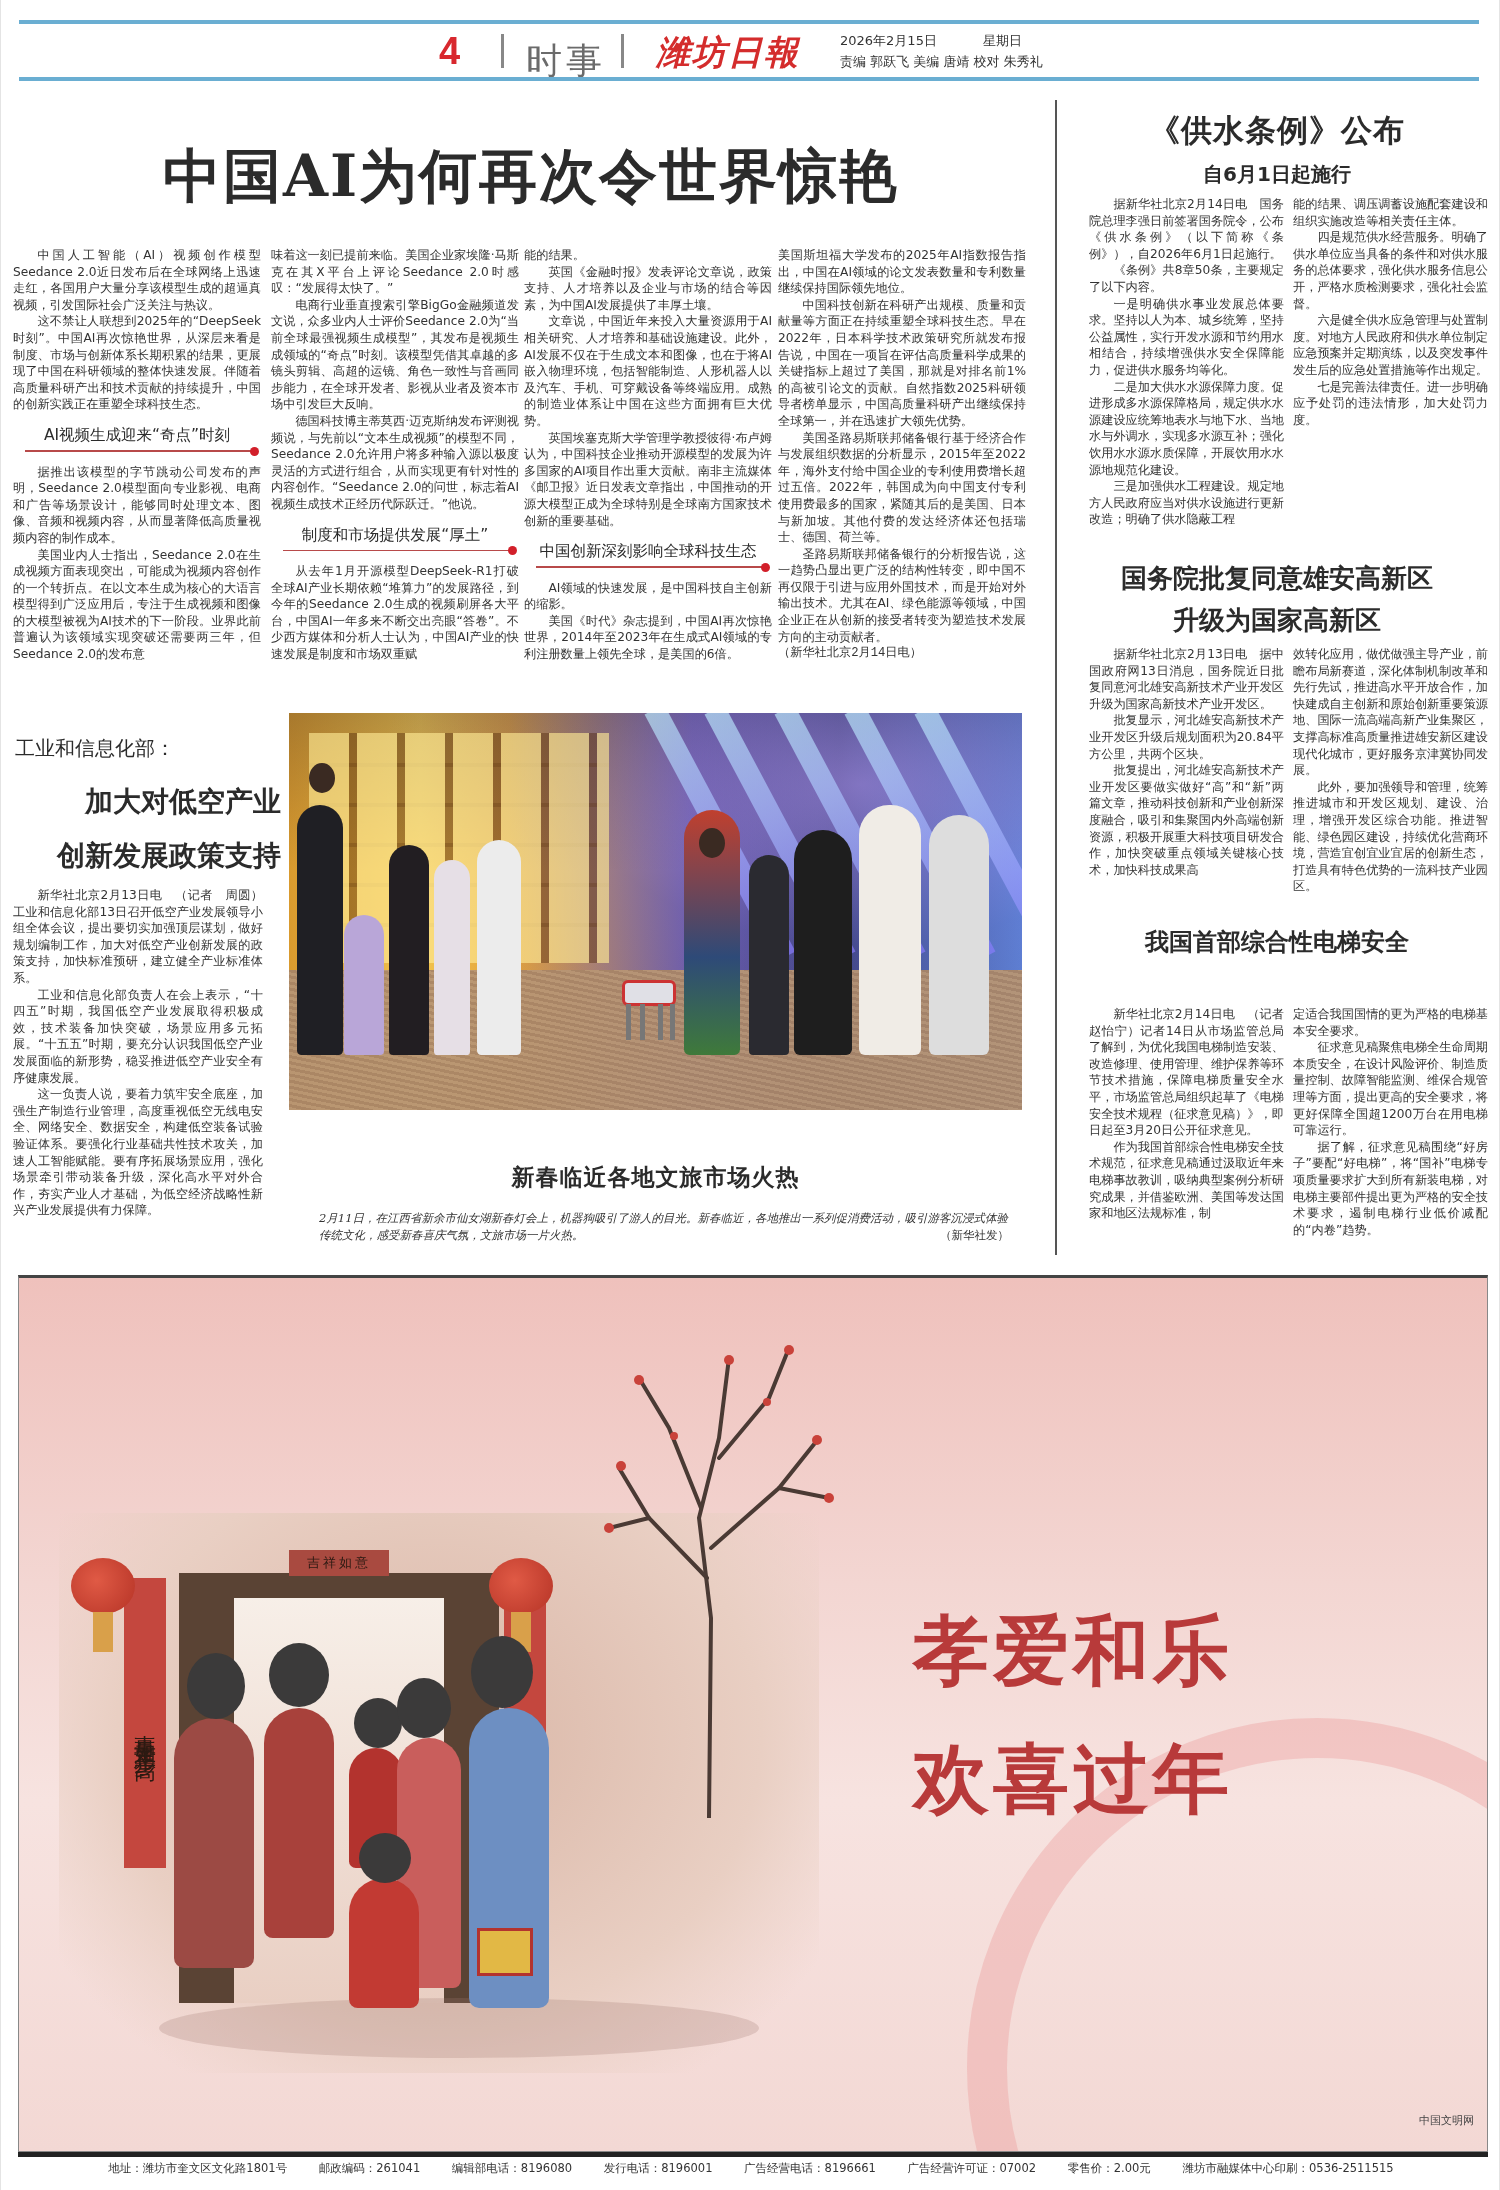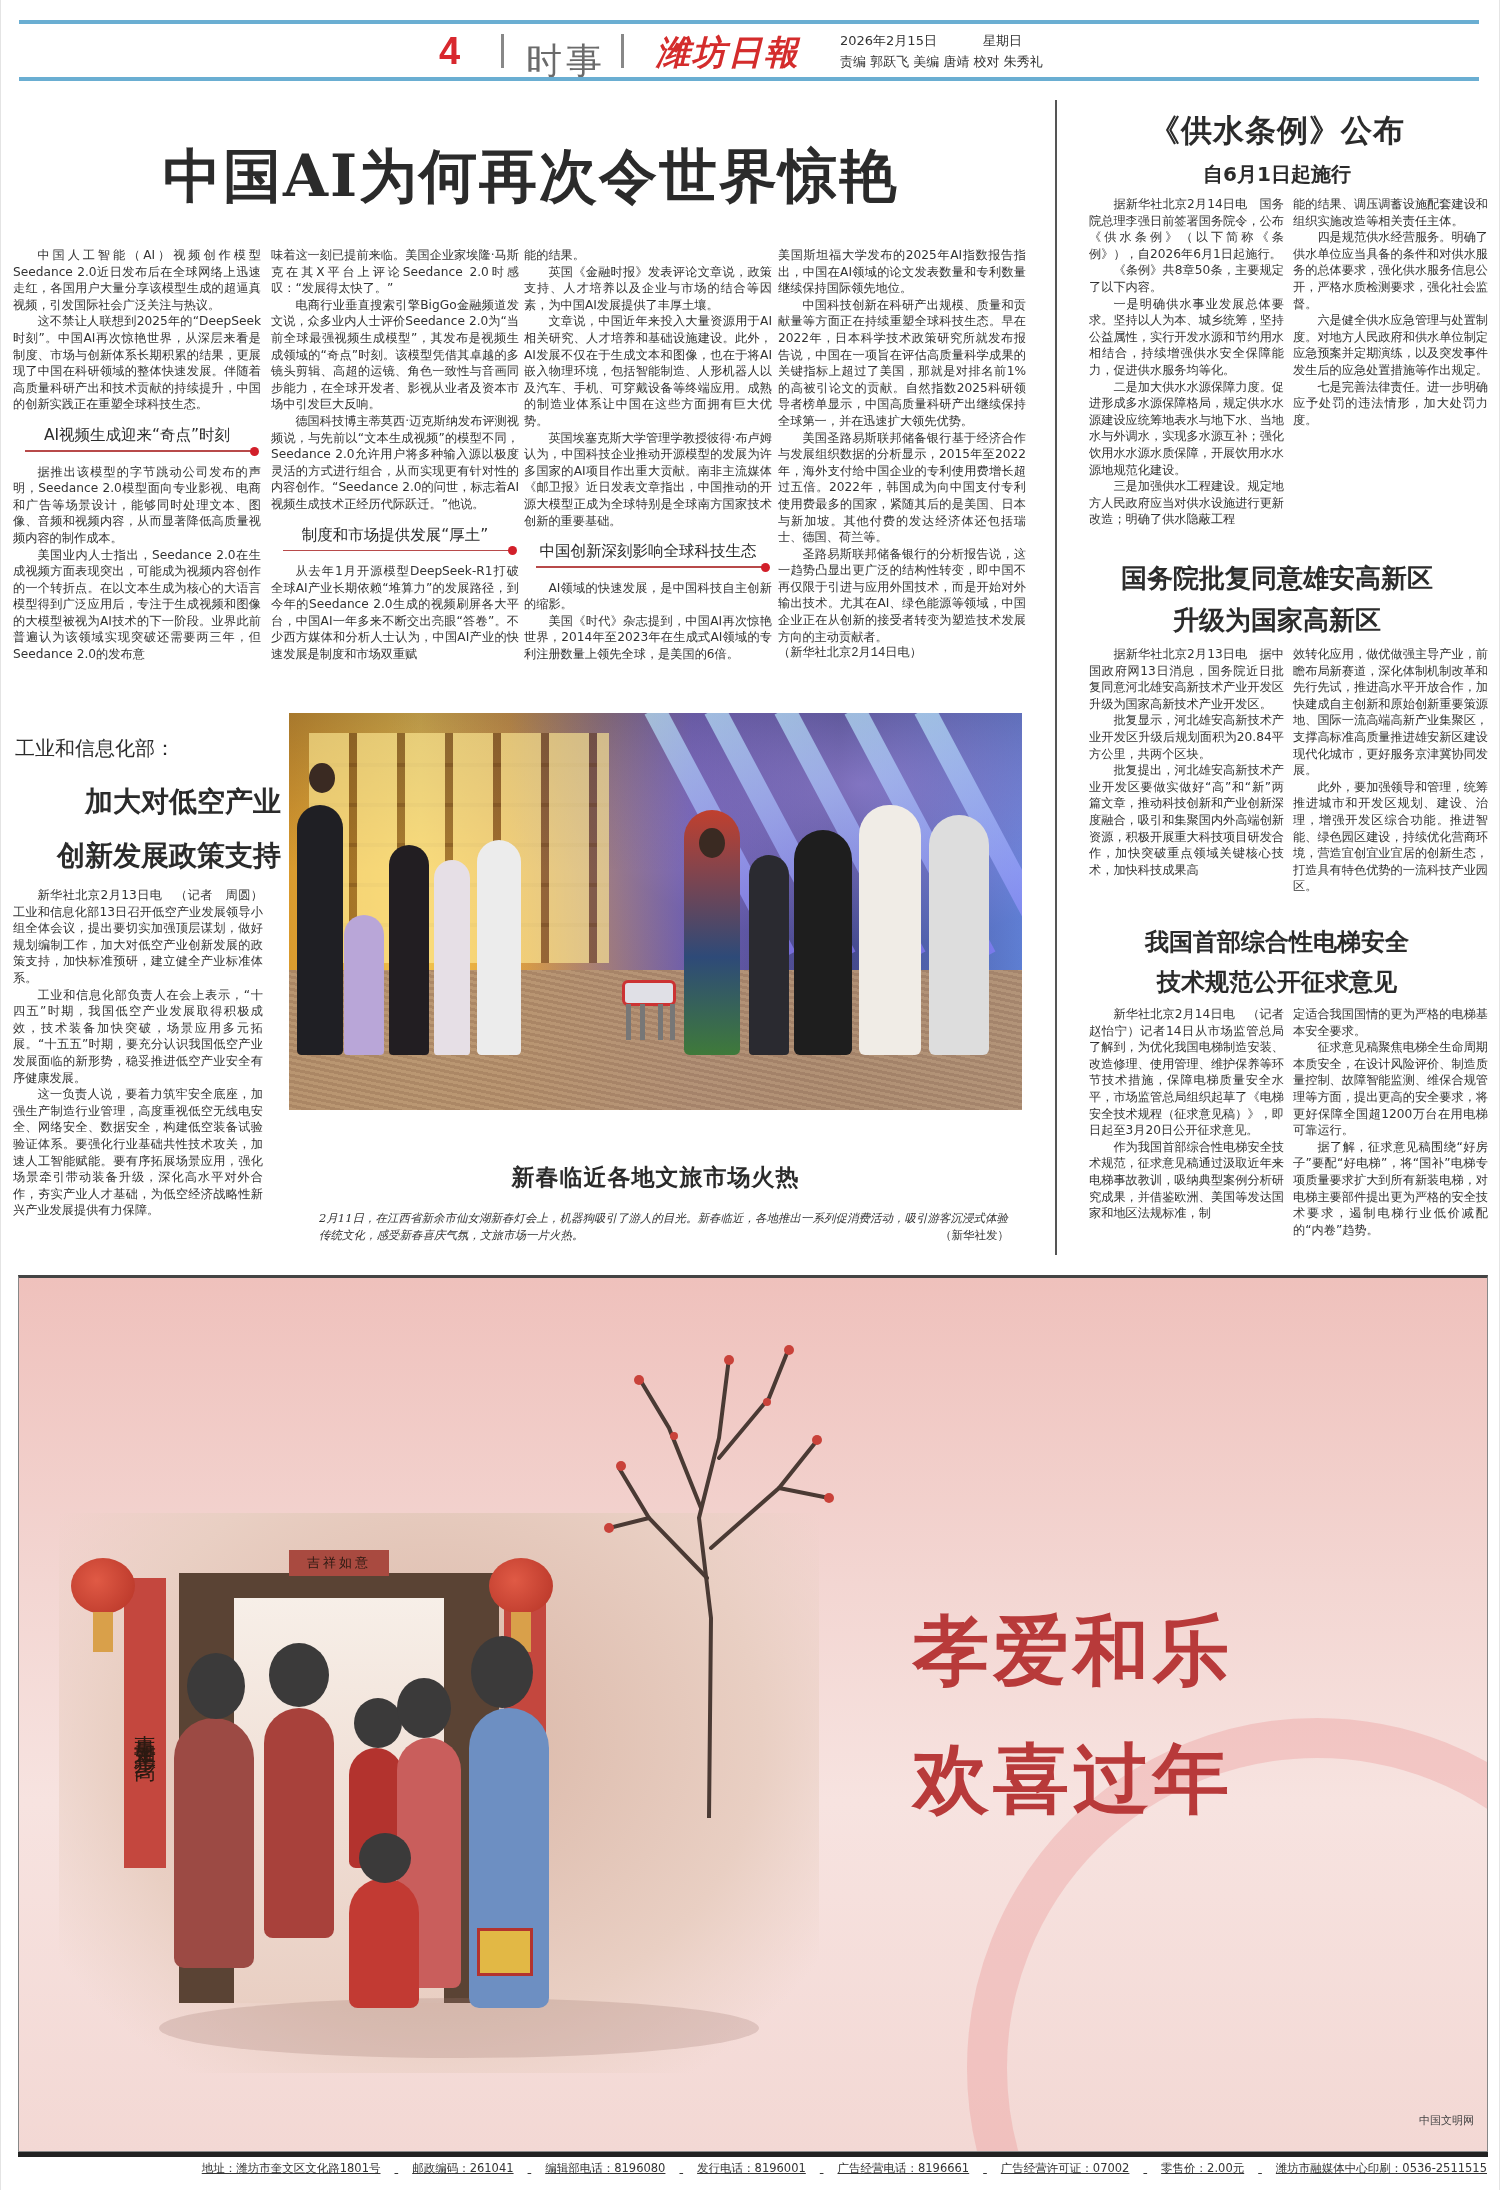--- a/index.html
+++ b/index.html
@@ -101,21 +101,21 @@
   .ad .lantern { position: absolute; width: 64px; height: 56px; border-radius: 50%; background: radial-gradient(circle at 40% 40%, #e05a45, #b53326); }
   .ad .lantern .tassel { position: absolute; left: 22px; top: 54px; width: 20px; height: 40px; background: #d9a04a; }
   .ad .fig { position: absolute; border-radius: 40px 40px 10px 10px; }
   .ad .fhead { position: absolute; border-radius: 50%; background: #3b3a3a; }
   .ad .ground-shadow { position: absolute; left: 140px; top: 720px; width: 600px; height: 60px; border-radius: 50%; background: rgba(160,120,110,0.25); }
   .ad-slogan { position: absolute; left: 912px; top: 1587px; font-size: 76px; line-height: 128px; color: #b83a3a; font-weight: bold; letter-spacing: 4px; font-family: "DejaVu Sans", sans-serif; }
   .ad-credit { position: absolute; left: 1418px; top: 2113px; font-size: 11px; color: #444; }
 
   
   .foot-rule { position: absolute; left: 17px; top: 2152px; width: 1470px; height: 5px; background: #222; }
-  .footer { position: absolute; left: 0; top: 2161px; width: 1500px; text-align: right; font-size: 11.5px; color: #333; text-decoration: underline; }
+  .footer { position: absolute; left: 0; top: 2161px; width: 1500px; text-align: center; font-size: 11.5px; color: #333; }
   .footer span { margin: 0 14px; }
 </style>
 </head>
 <body>
 
 <div class="page">
 
   <div class="mh-rule top"></div>
   <div class="masthead">
     <span class="mh-page">4</span>
@@ -250,21 +250,20 @@
     <p>批复显示，河北雄安高新技术产业开发区升级后规划面积为20.84平方公里，共两个区块。</p>
     <p>批复提出，河北雄安高新技术产业开发区要做实做好“高”和“新”两篇文章，推动科技创新和产业创新深度融合，吸引和集聚国内外高端创新资源，积极开展重大科技项目研发合作，加快突破重点领域关键核心技术，加快科技成果高</p>
   </div>
   <div class="rt-col rc-2 xiongan-body body-text">
     <div>效转化应用，做优做强主导产业，前瞻布局新赛道，深化体制机制改革和先行先试，推进高水平开放合作，加快建成自主创新和原始创新重要策源地、国际一流高端高新产业集聚区，支撑高标准高质量推进雄安新区建设现代化城市，更好服务京津冀协同发展。</div>
     <p>此外，要加强领导和管理，统筹推进城市和开发区规划、建设、治理，增强开发区综合功能。推进智能、绿色园区建设，持续优化营商环境，营造宜创宜业宜居的创新生态，打造具有特色优势的一流科技产业园区。</p>
   </div>
 
   <div class="rt-title elev-title headline-sans">
     <div>我国首部综合性电梯安全</div>
-    <div>技术规范公开征求意见</div>
   </div>
   <div class="rt-col rc-1 elev-body body-text">
     <p>新华社北京2月14日电　（记者　赵怡宁）记者14日从市场监管总局了解到，为优化我国电梯制造安装、改造修理、使用管理、维护保养等环节技术措施，保障电梯质量安全水平，市场监管总局组织起草了《电梯安全技术规程（征求意见稿）》，即日起至3月20日公开征求意见。</p>
     <p>作为我国首部综合性电梯安全技术规范，征求意见稿通过汲取近年来电梯事故教训，吸纳典型案例分析研究成果，并借鉴欧洲、美国等发达国家和地区法规标准，制</p>
   </div>
   <div class="rt-col rc-2 elev-body body-text">
     <div>定适合我国国情的更为严格的电梯基本安全要求。</div>
     <p>征求意见稿聚焦电梯全生命周期本质安全，在设计风险评价、制造质量控制、故障智能监测、维保合规管理等方面，提出更高的安全要求，将更好保障全国超1200万台在用电梯可靠运行。</p>
     <p>据了解，征求意见稿围绕“好房子”要配“好电梯”，将“国补”电梯专项质量要求扩大到所有新装电梯，对电梯主要部件提出更为严格的安全技术要求，遏制电梯行业低价减配的“内卷”趋势。</p>
   </div>

